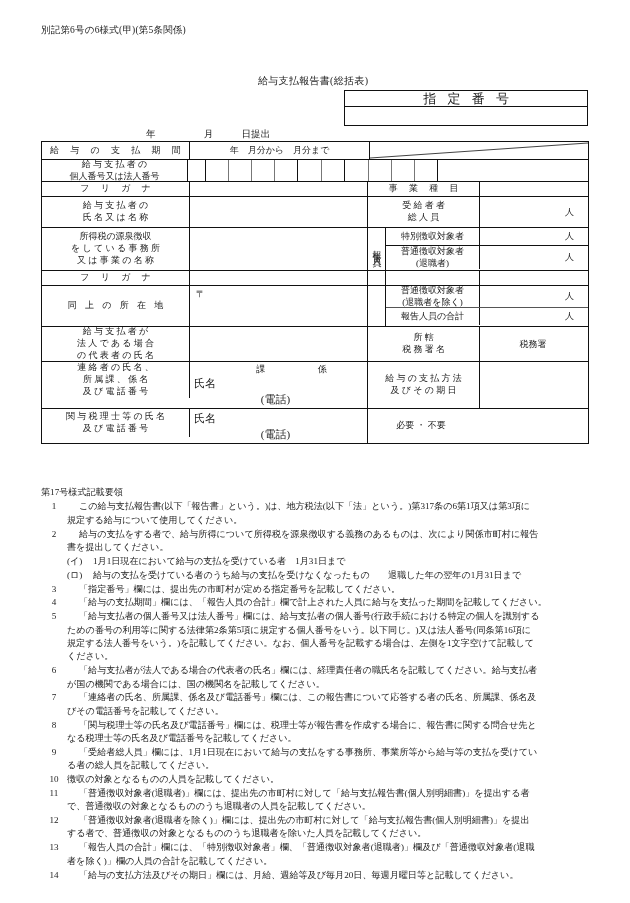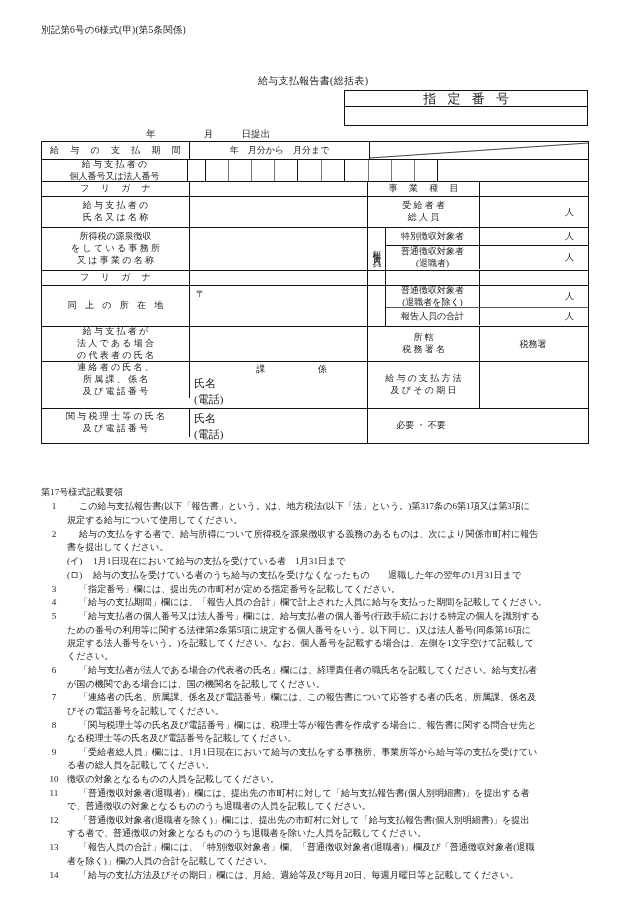--- a/index.html
+++ b/index.html
@@ -138,21 +138,21 @@
     writing-mode: vertical-rl;
     text-orientation: upright;
     display:flex; align-items:center; justify-content:center;
     letter-spacing: 3px;
     font-size: 9px;
     width: 18px;
     box-sizing:border-box;
   }
   .postal { font-size: 9px; padding: 2px 0 0 6px; }
   .name-tel { font-size: 11px; line-height:1.45; padding-left:4px; }
-  .tel-row { display:flex; justify-content:flex-start; padding-right:10px; }
+  .tel-row { display:flex; justify-content:center; padding-right:10px; }
   .ks-row {
     display:flex; font-size:9px; padding-top:1px;
     justify-content: space-around; padding-left: 40px; padding-right: 14px;
   }
   .center-txt { display:flex; align-items:center; justify-content:center; font-size:9px; }
 
   
   .notes {
     position: absolute;
     left: 41px;

